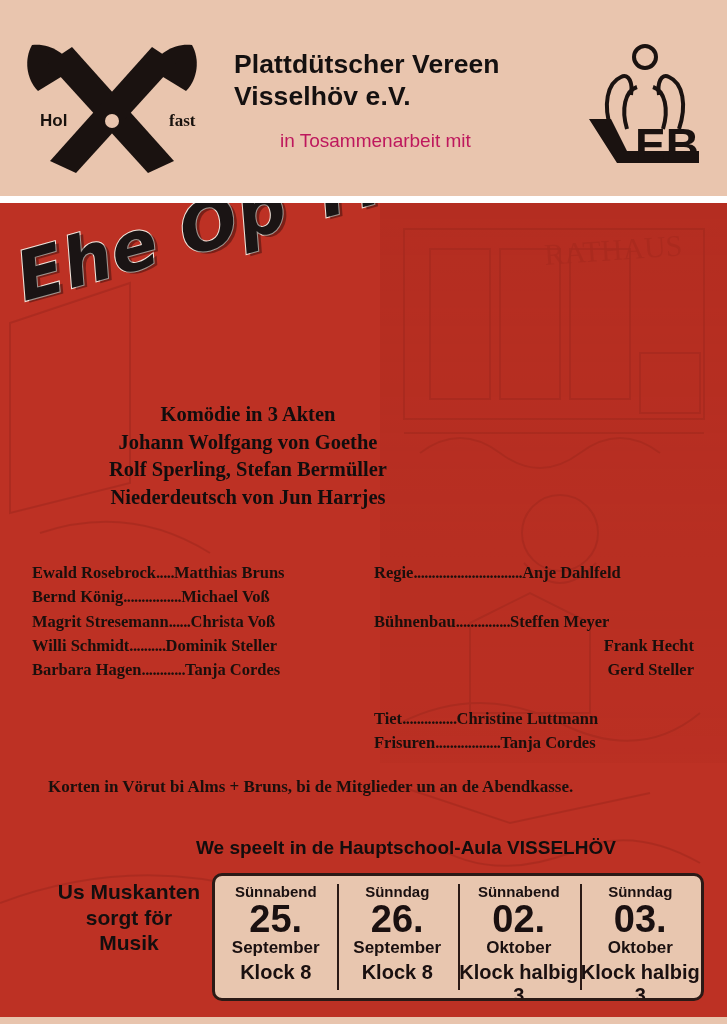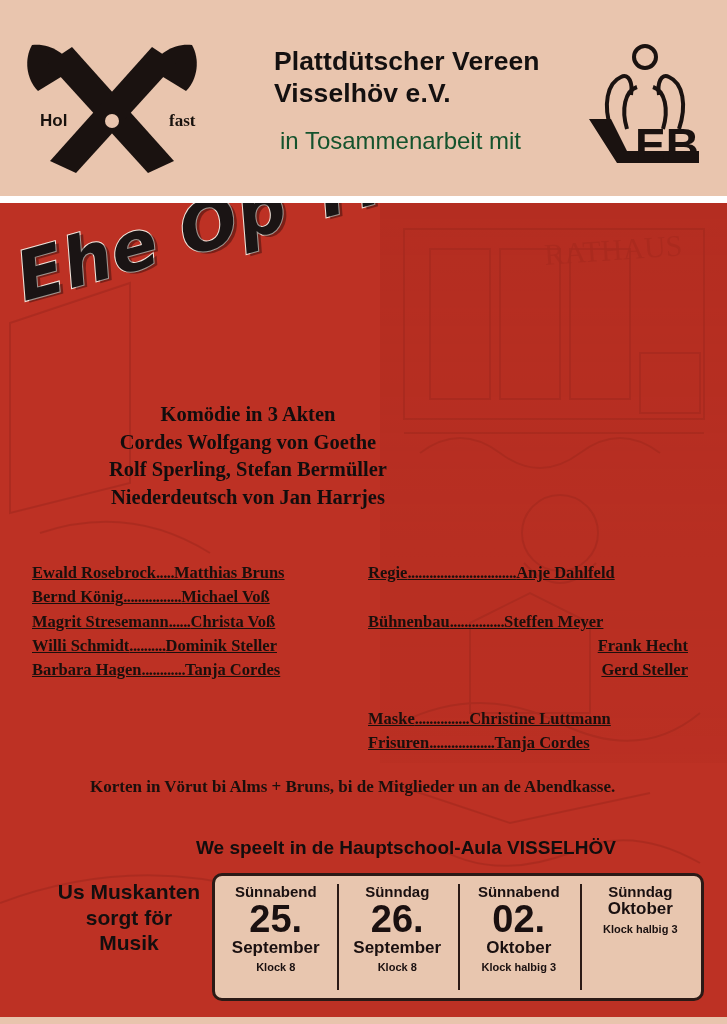--- a/index.html
+++ b/index.html
@@ -63,27 +63,26 @@
     flex: 1 1 auto;
     padding-left: 24px;
     padding-top: 4px;
   }
   .club-name {
     font-size: 26.5px;
     font-weight: bold;
     color: #141010;
     line-height: 1.22;
     letter-spacing: 0.1px;
-    margin-left: 40px;
   }
   .coop {
     margin-top: 18px;
     margin-left: 46px;
-    font-size: 24px;
-    color: #14532d;
+    font-size: 19px;
+    color: #be185d;
   }
 
   .logo-right {
     width: 128px;
     height: 130px;
     flex: 0 0 auto;
     position: relative;
     margin-right: 4px;
   }
 
@@ -150,22 +149,21 @@
     left: 32px;
     top: 358px;
     width: 665px;
     color: #1b0f0c;
     font-family: "Liberation Serif", serif;
     font-size: 16.5px;
     font-weight: bold;
   }
   .cast-cols {
     display: flex;
-    gap: 16px;
-    text-decoration: underline;
+    gap: 22px;
   }
   .cast-col { width: 320px; }
   .cast-row {
     white-space: nowrap;
     line-height: 1.47;
     height: 24.3px;
   }
   .cast-row .dots { letter-spacing: -0.5px; }
   .cast-row.right-align { text-align: right; }
   .spacer-row { height: 24.3px; }
@@ -173,21 +171,20 @@
   
   .ticket-info {
     position: absolute;
     left: 48px;
     top: 572px;
     color: #1b0f0c;
     font-family: "Liberation Serif", serif;
     font-weight: bold;
     font-size: 17px;
     line-height: 1.45;
-    margin-left: 42px;
   }
   .venue {
     position: absolute;
     left: 196px;
     top: 634px;
     color: #120d0d;
     font-family: "Liberation Sans", sans-serif;
     font-weight: bold;
     font-size: 19px;
   }
@@ -246,21 +243,21 @@
     line-height: 1.02;
     font-family: "Liberation Sans", sans-serif;
   }
   .date-month {
     font-size: 17px;
     font-weight: bold;
     line-height: 1.1;
     font-family: "Liberation Sans", sans-serif;
   }
   .date-time {
-    font-size: 11px;
+    font-size: 20px;
     font-weight: bold;
     margin-top: 4px;
     font-family: "Liberation Sans", sans-serif;
   }
 
   .bottom-strip {
     position: absolute;
     left: 0; right: 0; bottom: 0;
     height: 7px;
     background: #e8c4ad;
@@ -348,23 +345,23 @@
       </g>
       <text x="545" y="62" font-family="Liberation Serif, serif" font-size="30" fill="#7d1a12" opacity="0.75" transform="rotate(-4 545 62)">RATHAUS</text>
     </svg>
 
     <div class="title-wrap">
       <div class="title">Ehe Op Tiet</div>
     </div>
 
     <div class="credits">
       <div>Komödie in 3 Akten</div>
-      <div>Cordes Wolfgang von Goethe</div>
+      <div>Johann Wolfgang von Goethe</div>
       <div>Rolf Sperling, Stefan Bermüller</div>
-      <div>Niederdeutsch von Jan Harrjes</div>
+      <div>Niederdeutsch von Jun Harrjes</div>
     </div>
 
     <div class="cast">
       <div class="cast-cols">
         <div class="cast-col">
           <div class="cast-row">
             <span>Ewald Rosebrock</span><span class="dots">.....</span><span>Matthias Bruns</span>
           </div>
           <div class="cast-row">
             <span>Bernd König</span><span class="dots">................</span><span>Michael Voß</span>
@@ -390,21 +387,21 @@
             <span>Bühnenbau</span><span class="dots">...............</span><span>Steffen Meyer</span>
           </div>
           <div class="cast-row right-align">
             <span>Frank Hecht</span>
           </div>
           <div class="cast-row right-align">
             <span>Gerd Steller</span>
           </div>
           <div class="spacer-row"></div>
           <div class="cast-row">
-            <span>Maske</span><span class="dots">...............</span><span>Christine Luttmann</span>
+            <span>Tiet</span><span class="dots">...............</span><span>Christine Luttmann</span>
           </div>
           <div class="cast-row">
             <span>Frisuren</span><span class="dots">..................</span><span>Tanja Cordes</span>
           </div>
         </div>
       </div>
     </div>
 
     <div class="ticket-info">
       <div>Korten in Vörut bi Alms + Bruns, bi de Mitglieder un an de Abendkasse.</div>
@@ -428,20 +425,21 @@
         <div class="date-time">Klock 8</div>
       </div>
       <div class="date-cell">
         <div class="date-weekday">Sünnabend</div>
         <div class="date-day">02.</div>
         <div class="date-month">Oktober</div>
         <div class="date-time">Klock halbig 3</div>
       </div>
       <div class="date-cell">
         <div class="date-weekday">Sünndag</div>
+        <div class="date-day">03.</div>
         <div class="date-month">Oktober</div>
         <div class="date-time">Klock halbig 3</div>
       </div>
     </div>
 
     <div class="bottom-strip"></div>
   </div>
 </div>
 
 </body></html>

